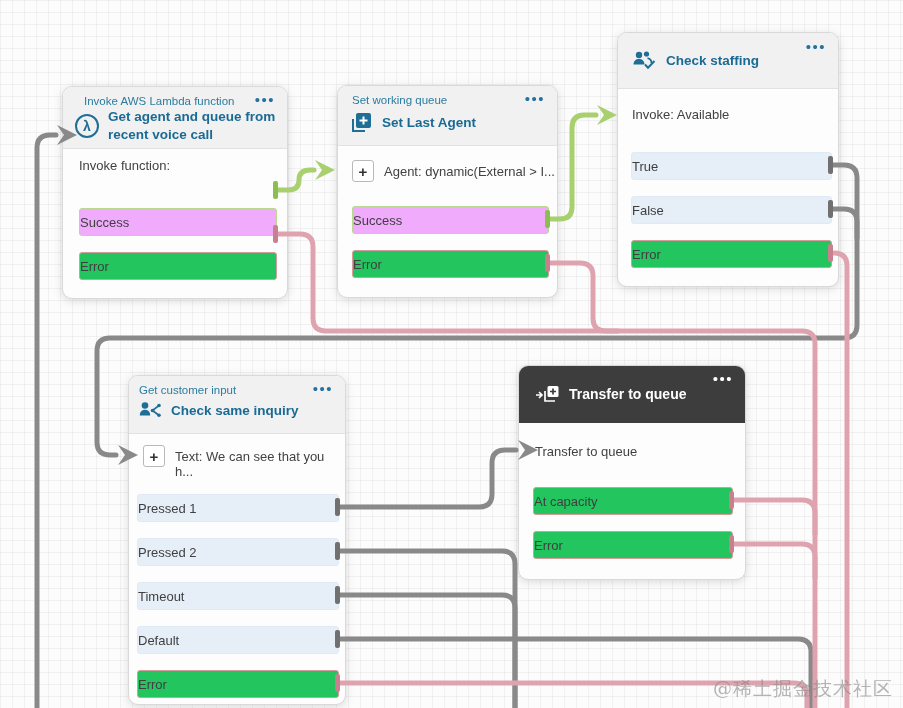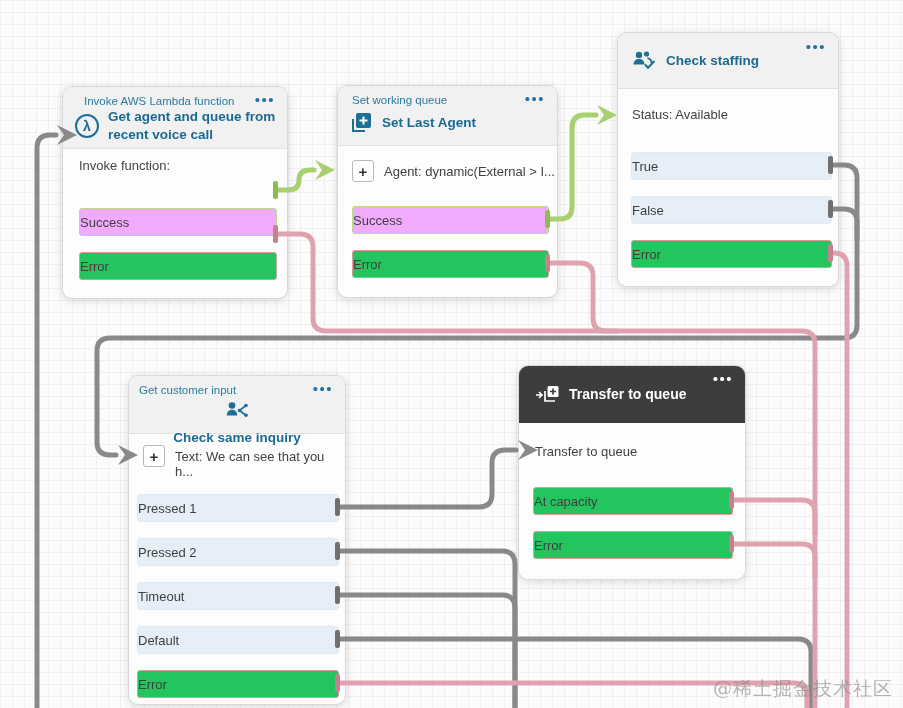--- a/index.html
+++ b/index.html
@@ -99,31 +99,31 @@
           <circle cx="7" cy="5" r="3.2" fill="#1f6e96"></circle>
           <path d="M1.5 14.5 c0-3.6 2.3-5.6 5.5-5.6 s5.5 2 5.5 5.6 z" fill="#1f6e96"></path>
           <circle cx="14.5" cy="4" r="2.6" fill="#1f6e96"></circle>
           <path d="M15.5 8.2 c2.6 .5 4 2.4 4 4.8" stroke="#1f6e96" stroke-width="1.8" fill="none"></path>
           <path d="M13 14.5 l3 3.2 L22.5 11" stroke="#1f6e96" stroke-width="2" fill="none"></path>
         </svg>
       </span>
       <span class="title">Check staffing</span>
     </div>
   </div>
-  <div class="body-text" style="left:14px;top:74px;">Status: Available</div>
+  <div class="body-text" style="left:14px;top:74px;">Invoke: Available</div>
   <div class="output neutral" style="left:13px;top:119px;width:201px;">True</div>
   <div class="output neutral" style="left:13px;top:163px;width:201px;">False</div>
   <div class="output error" style="left:13px;top:207px;width:201px;">Error</div>
 </div>
 
 <div class="node" style="left:128px;top:375px;width:218px;height:330px;">
   <div class="node-header" style="height:58px;">
     <span class="category" style="left:10px;">Get customer input</span>
     <span class="dots">•••</span>
-    <div class="title-row" style="left:10px;top:25px;flex-direction:column;">
+    <div class="title-row" style="left:10px;top:25px;">
       <span class="icon-wrap">
         <svg width="23" height="19" viewBox="0 0 23 19">
           <circle cx="6" cy="4.5" r="3.3" fill="#1f6e96"></circle>
           <path d="M.8 14.5 c0-3.6 2.3-5.7 5.2-5.7 s5.2 2.1 5.2 5.7 z" fill="#1f6e96"></path>
           <path d="M13.5 9.5 L19.5 4.8 M13.5 9.5 L19.5 14" stroke="#1f6e96" stroke-width="1.7"></path>
           <circle cx="13.5" cy="9.5" r="1.8" fill="#1f6e96"></circle>
           <circle cx="20" cy="4.5" r="1.8" fill="#1f6e96"></circle>
           <circle cx="20" cy="14.2" r="1.8" fill="#1f6e96"></circle>
         </svg>
       </span>

